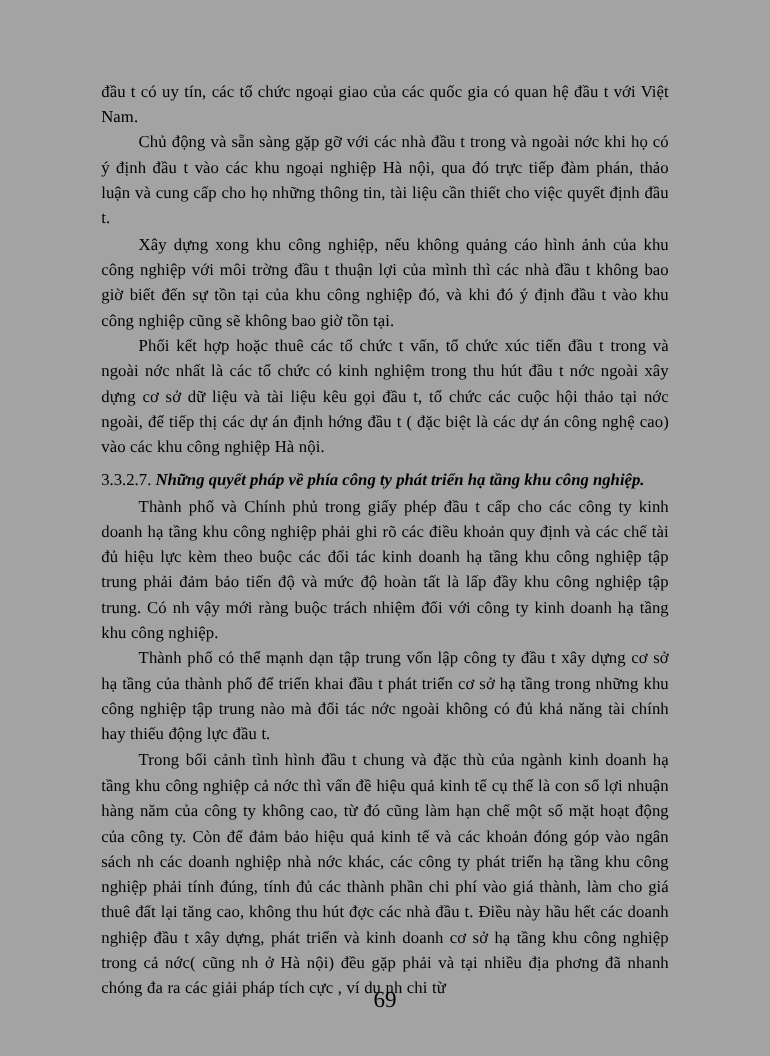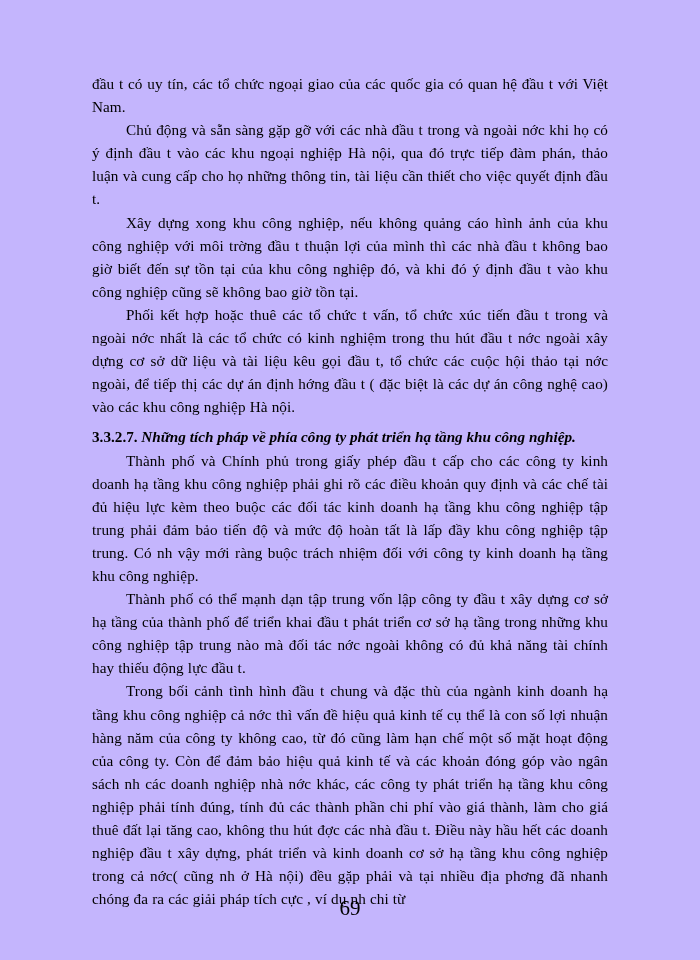--- a/index.html
+++ b/index.html
@@ -11,21 +11,21 @@
     height: 960px;
     background: #ffffff;
     font-family: "Liberation Serif", serif;
     color: #000000;
     overflow: hidden;
   }
   .page {
     position: relative;
     width: 700px;
     height: 960px;
-    background: #c4b5fd;
+    background: #a3a3a3;
     box-sizing: border-box;
   }
   .content {
     position: absolute;
     left: 92px;
     top: 72px;
     width: 516px;
   }
   p.para {
     margin: 0;
@@ -42,21 +42,21 @@
   h3.heading {
     margin: 7px 0 0 0;
     font-size: 15.2px;
     line-height: 23.1px;
     font-weight: bold;
     font-style: italic;
     text-align: left;
   }
   .heading .num {
     font-style: normal;
-    font-weight: bold;
+    font-weight: normal;
   }
   .pagenum {
     position: absolute;
     left: 0;
     top: 896px;
     width: 700px;
     text-align: center;
     font-size: 21px;
     font-family: "Liberation Serif", serif;
   }
@@ -67,21 +67,21 @@
 <div class="page">
   <div class="content">
 
     <p class="para">đầu t  có uy tín, các tổ chức ngoại giao của các quốc gia có quan hệ đầu t   với Việt Nam.</p>
     <p class="para indent">Chủ động và sẵn sàng gặp gỡ với các nhà đầu t  trong và ngoài nớc  khi họ có ý định đầu t  vào các khu ngoại nghiệp Hà nội, qua đó trực tiếp đàm phán, thảo luận và cung cấp cho họ những thông tin, tài liệu cần thiết cho việc quyết định đầu t.</p>
     <p class="para indent">Xây dựng xong khu công nghiệp, nếu không quảng cáo hình ảnh của khu công nghiệp với môi trờng  đầu t  thuận lợi của mình thì các nhà đầu t  không bao giờ biết đến sự tồn tại của khu công nghiệp đó, và khi đó ý định đầu t  vào khu công nghiệp cũng sẽ không bao giờ tồn tại.</p>
     <p class="para indent">Phối kết hợp hoặc thuê các tổ chức t  vấn, tổ chức xúc tiến đầu t  trong và ngoài nớc  nhất là các tổ chức có kinh nghiệm trong thu hút đầu t  nớc  ngoài xây dựng cơ sở dữ liệu và tài liệu kêu gọi đầu t,  tổ chức các cuộc hội thảo tại nớc  ngoài, để tiếp thị các dự án định hớng  đầu t  ( đặc biệt là các dự án công nghệ cao)  vào các khu công nghiệp Hà nội.</p>
 
     <h3 class="heading">
       <span class="num">3.3.2.7.</span>
-      <span>Những tích pháp về phía công ty phát triển hạ tầng khu công nghiệp.</span>
+      <span>Những quyết pháp về phía công ty phát triển hạ tầng khu công nghiệp.</span>
     </h3>
 
     <p class="para indent">Thành phố và Chính phủ trong giấy phép đầu t  cấp  cho các công ty kinh doanh hạ tầng khu công nghiệp phải ghi rõ các điều khoản quy định và các chế tài đủ hiệu lực kèm theo buộc các đối tác kinh doanh hạ tầng khu công nghiệp tập trung phải đảm bảo tiến độ và mức độ hoàn tất là lấp đầy khu công nghiệp tập trung. Có nh  vậy mới ràng buộc trách nhiệm đối với công ty kinh doanh hạ tầng khu công nghiệp.</p>
     <p class="para indent">Thành phố có thể mạnh dạn tập trung vốn lập công ty đầu t  xây dựng cơ sở hạ tầng của thành phố để triển khai đầu t  phát triển cơ sở hạ tầng trong những khu công nghiệp tập trung nào mà đối tác nớc  ngoài không có đủ khả năng tài chính hay thiếu động lực đầu t.</p>
     <p class="para indent">Trong bối cảnh tình hình đầu t  chung và đặc thù của ngành kinh doanh hạ tầng khu công nghiệp cả nớc  thì vấn đề hiệu quả kinh tế cụ thể là con  số lợi nhuận hàng năm của công ty không cao, từ đó cũng làm hạn chế một số mặt hoạt động của công ty. Còn để đảm bảo hiệu quả kinh tế và các khoản đóng góp vào ngân sách nh  các doanh nghiệp nhà nớc  khác, các công ty phát triển hạ tầng khu công nghiệp phải tính đúng, tính đủ các thành phần chi phí vào giá thành, làm cho giá thuê đất lại tăng cao, không thu hút đợc  các nhà đầu t. Điều này hầu hết các doanh nghiệp đầu t  xây dựng, phát triển và kinh doanh cơ sở hạ tầng khu công nghiệp trong cả nớc(  cũng nh  ở Hà nội) đều gặp phải và tại nhiều địa phơng  đã nhanh chóng đa  ra các giải pháp tích cực , ví dụ nh  chi từ</p>
 
   </div>
 
   <div class="pagenum">69</div>
 </div>

